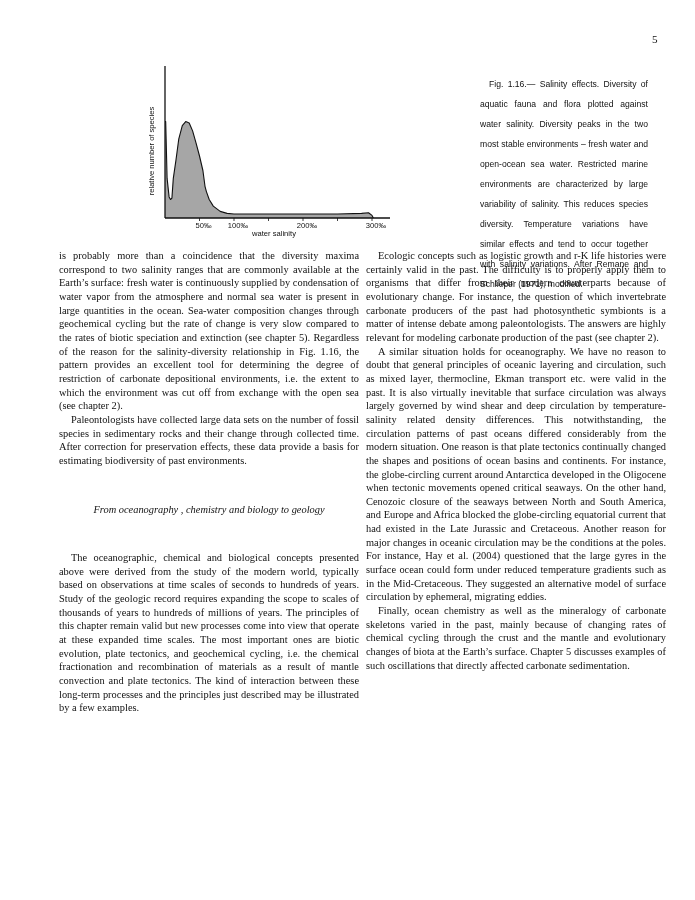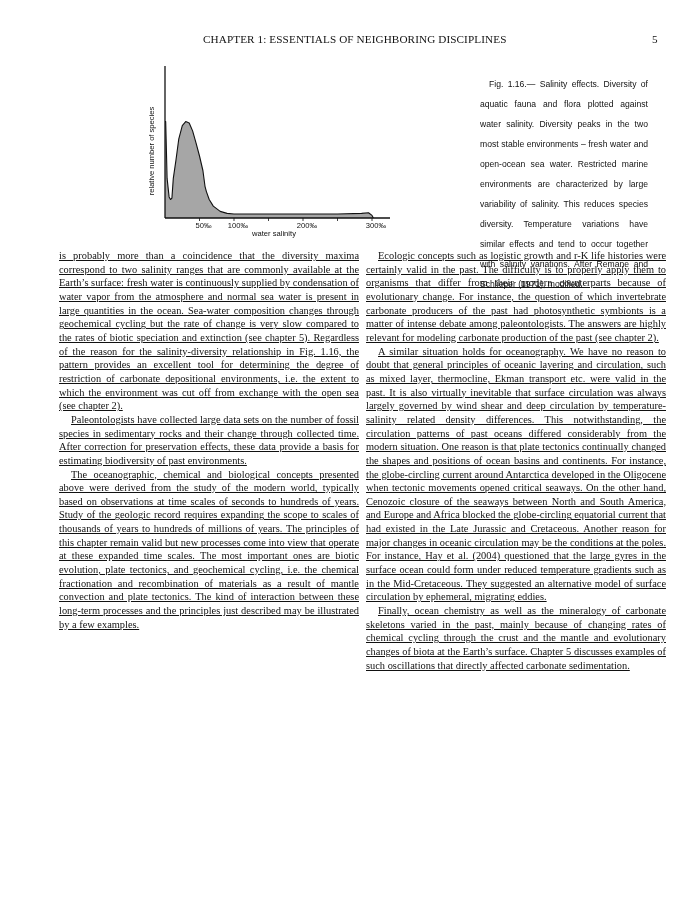--- a/index.html
+++ b/index.html
@@ -13,30 +13,29 @@
 
   #figure { position: absolute; left: 140px; top: 66px; width: 260px; height: 176px; text-align: right; }
   #figure svg { position: absolute; left: 0; top: 0; }
 
   #caption { position: absolute; left: 480px; top: 74px; width: 168px; font-size: 8.6px; line-height: 20px; text-align: justify; }
   #caption p { margin: 0; text-indent: 9px; hyphens: manual; }
 
   .col { position: absolute; top: 249px; width: 300px; font-size: 10.4px; line-height: 13.65px; text-align: justify; }
   #col-left { left: 59px; }
   #col-right { left: 366px; }
-  .col p { margin: 0; text-decoration: underline; }
+  .col p { margin: 0; }
   .col p.indent { text-indent: 12px; }
   .col p.cont { text-indent: 0; }
   .col .section-heading { font-style: italic; text-align: center; margin: 35px 0 35px 0; text-indent: 0; }
 </style>
 </head>
 <body>
 
 <div id="running-head" class="serif">
-  <span class="title">CHAPTER 1:  ESSENTIALS OF NEIGHBORING DISCIPLINES</span>
   <span class="pageno">5</span>
 </div>
 
 <div id="figure">
   <svg id="chart-svg" width="260" height="176">
     <g id="plot-area">
         <path d="M25,152 L25.0,55.6 L25.7,55.6 L27.1,112.4 L29.1,130.9 L30.5,133.5 L31.9,132.2 L33.3,112.4 L36.0,93.9 L38.8,72.8 L42.3,59.6 L45.7,55.6 L49.2,57.0 L52.6,64.9 L56.0,76.8 L59.5,90.0 L62.9,104.5 L65.0,120.3 L66.4,125.6 L69.2,133.5 L73.3,140.1 L80.2,145.4 L87.1,147.4 L94.0,148.0 L128.5,148.0 L163.0,148.0 L197.5,148.0 L221.6,147.4 L228.5,146.7 L232.0,149.4 L233.4,152.0 L233.38,152 Z" fill="#a6a6a6" stroke="none"></path>
         <path d="M25.0,55.6 L25.7,55.6 L27.1,112.4 L29.1,130.9 L30.5,133.5 L31.9,132.2 L33.3,112.4 L36.0,93.9 L38.8,72.8 L42.3,59.6 L45.7,55.6 L49.2,57.0 L52.6,64.9 L56.0,76.8 L59.5,90.0 L62.9,104.5 L65.0,120.3 L66.4,125.6 L69.2,133.5 L73.3,140.1 L80.2,145.4 L87.1,147.4 L94.0,148.0 L128.5,148.0 L163.0,148.0 L197.5,148.0 L221.6,147.4 L228.5,146.7 L232.0,149.4 L233.4,152.0 " fill="none" stroke="#111111" stroke-width="1.1" stroke-linejoin="round"></path>
         <line x1="25" y1="0" x2="25" y2="152" stroke="#111" stroke-width="1.3"></line>
         <line x1="25" y1="152" x2="250" y2="152" stroke="#111" stroke-width="1.3"></line>
@@ -56,20 +55,21 @@
   </svg>
 </div>
 
 <div id="caption" class="sans">
   <p>Fig. 1.16.— Salinity effects. Diversity of aquatic fauna and flora plotted against water salinity. Diversity peaks in the two most stable environments – fresh water and open-ocean sea water. Restricted marine environments are characterized by large variability of salinity. This reduces species diversity. Temperature variations have similar effects and tend to occur together with salinity variations. After Remane and Schlieper (1971), modified.</p>
 </div>
 
 <div id="col-left" class="col serif">
   <p class="cont">is probably more than a coincidence that the diversity maxima correspond to two salinity ranges that are commonly available at the Earth’s surface: fresh water is continuously supplied by condensation of water vapor from the atmosphere and normal sea water is present in large quantities in the ocean. Sea-water composition changes through geochemical cycling but the rate of change is very slow compared to the rates of biotic speciation and extinction (see chapter 5). Regardless of the reason for the salinity-diversity relationship in Fig. 1.16, the pattern provides an excellent tool for determining the degree of restriction of carbonate depositional environments, i.e. the extent to which the environment was cut off from exchange with the open sea (see chapter 2).</p>
   <p class="indent">Paleontologists have collected large data sets on the number of fossil species in sedimentary rocks and their change through collected time. After correction for preservation effects, these data provide a basis for estimating biodiversity of past environments.</p>
+  <p class="section-heading">From oceanography , chemistry and biology to geology</p>
   <p class="indent">The oceanographic, chemical and biological concepts presented above were derived from the study of the modern world, typically based on observations at time scales of seconds to hundreds of years. Study of the geologic record requires expanding the scope to scales of thousands of years to hundreds of millions of years. The principles of this chapter remain valid but new processes come into view that operate at these expanded time scales. The most important ones are biotic evolution, plate tectonics, and geochemical cycling, i.e. the chemical fractionation and recombination of materials as a result of mantle convection and plate tectonics. The kind of interaction between these long-term processes and the principles just described may be illustrated by a few examples.</p>
 </div>
 
 <div id="col-right" class="col serif">
   <p class="indent">Ecologic concepts such as logistic growth and r-K life histories were certainly valid in the past.  The difficulty is to properly apply them to organisms that differ from their modern counterparts because of evolutionary change.  For instance, the question of which invertebrate carbonate producers of the past had photosynthetic symbionts is a matter of intense debate among paleontologists.  The answers are highly relevant for modeling carbonate production of the past (see chapter 2).</p>
   <p class="indent">A similar situation holds for oceanography.  We have no reason to doubt that general principles of oceanic layering and circulation, such as mixed layer, thermocline, Ekman transport etc. were valid in the past.  It is also virtually inevitable that surface circulation was always largely governed by wind shear and deep circulation by temperature-salinity related density differences.  This notwithstanding, the circulation patterns of past oceans differed considerably from the modern situation. One reason is that plate tectonics continually changed the shapes and positions of ocean basins and continents.  For instance, the globe-circling current around Antarctica developed in the Oligocene when tectonic movements opened critical seaways.  On the other hand, Cenozoic closure of the seaways between North and South America, and Europe and Africa blocked the globe-circling equatorial current that had existed in the Late Jurassic and Cretaceous.  Another reason for major changes in oceanic circulation may be the conditions at the poles.  For instance, Hay et al. (2004) questioned that the large gyres in the surface ocean could form under reduced temperature gradients such as in the Mid-Cretaceous. They suggested an alternative model of surface circulation by ephemeral, migrating eddies.</p>
   <p class="indent">Finally, ocean chemistry as well as the mineralogy of carbonate skeletons varied in the past, mainly because of changing rates of chemical cycling through the crust and the mantle and evolutionary changes of biota at the Earth’s surface.  Chapter 5 discusses examples of such oscillations that directly affected carbonate sedimentation.</p>
 </div>
 
 </body></html>

